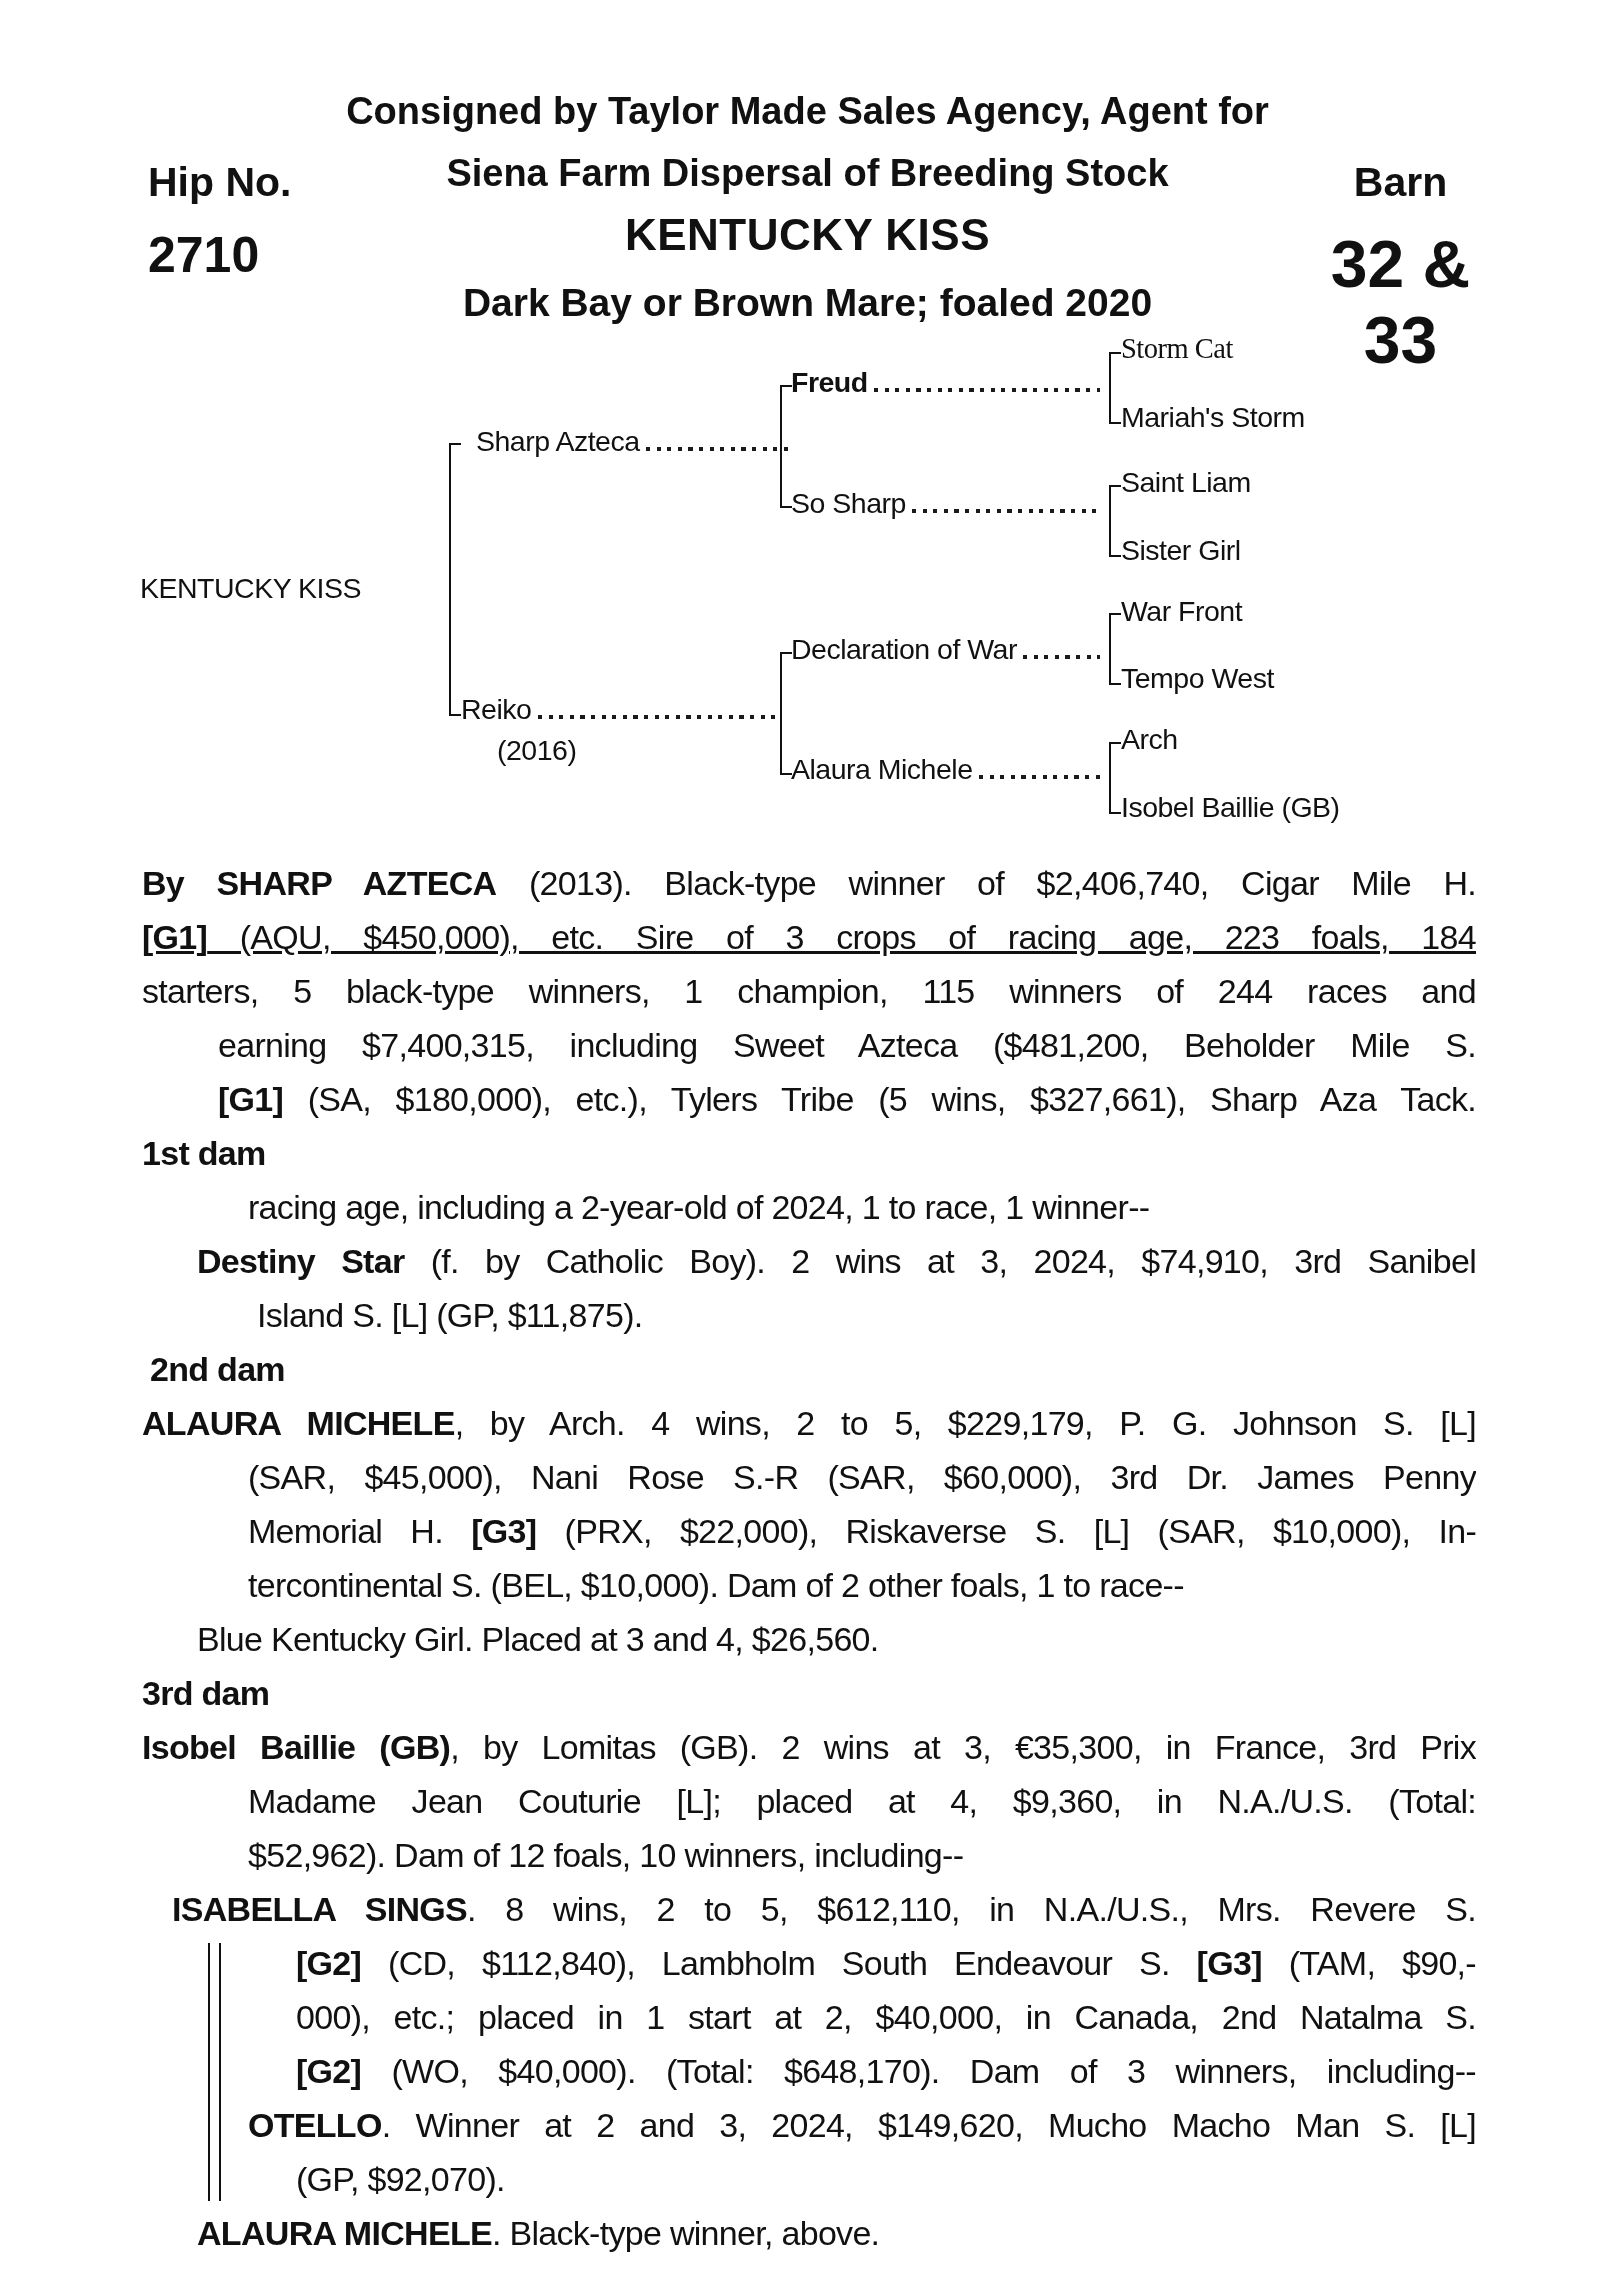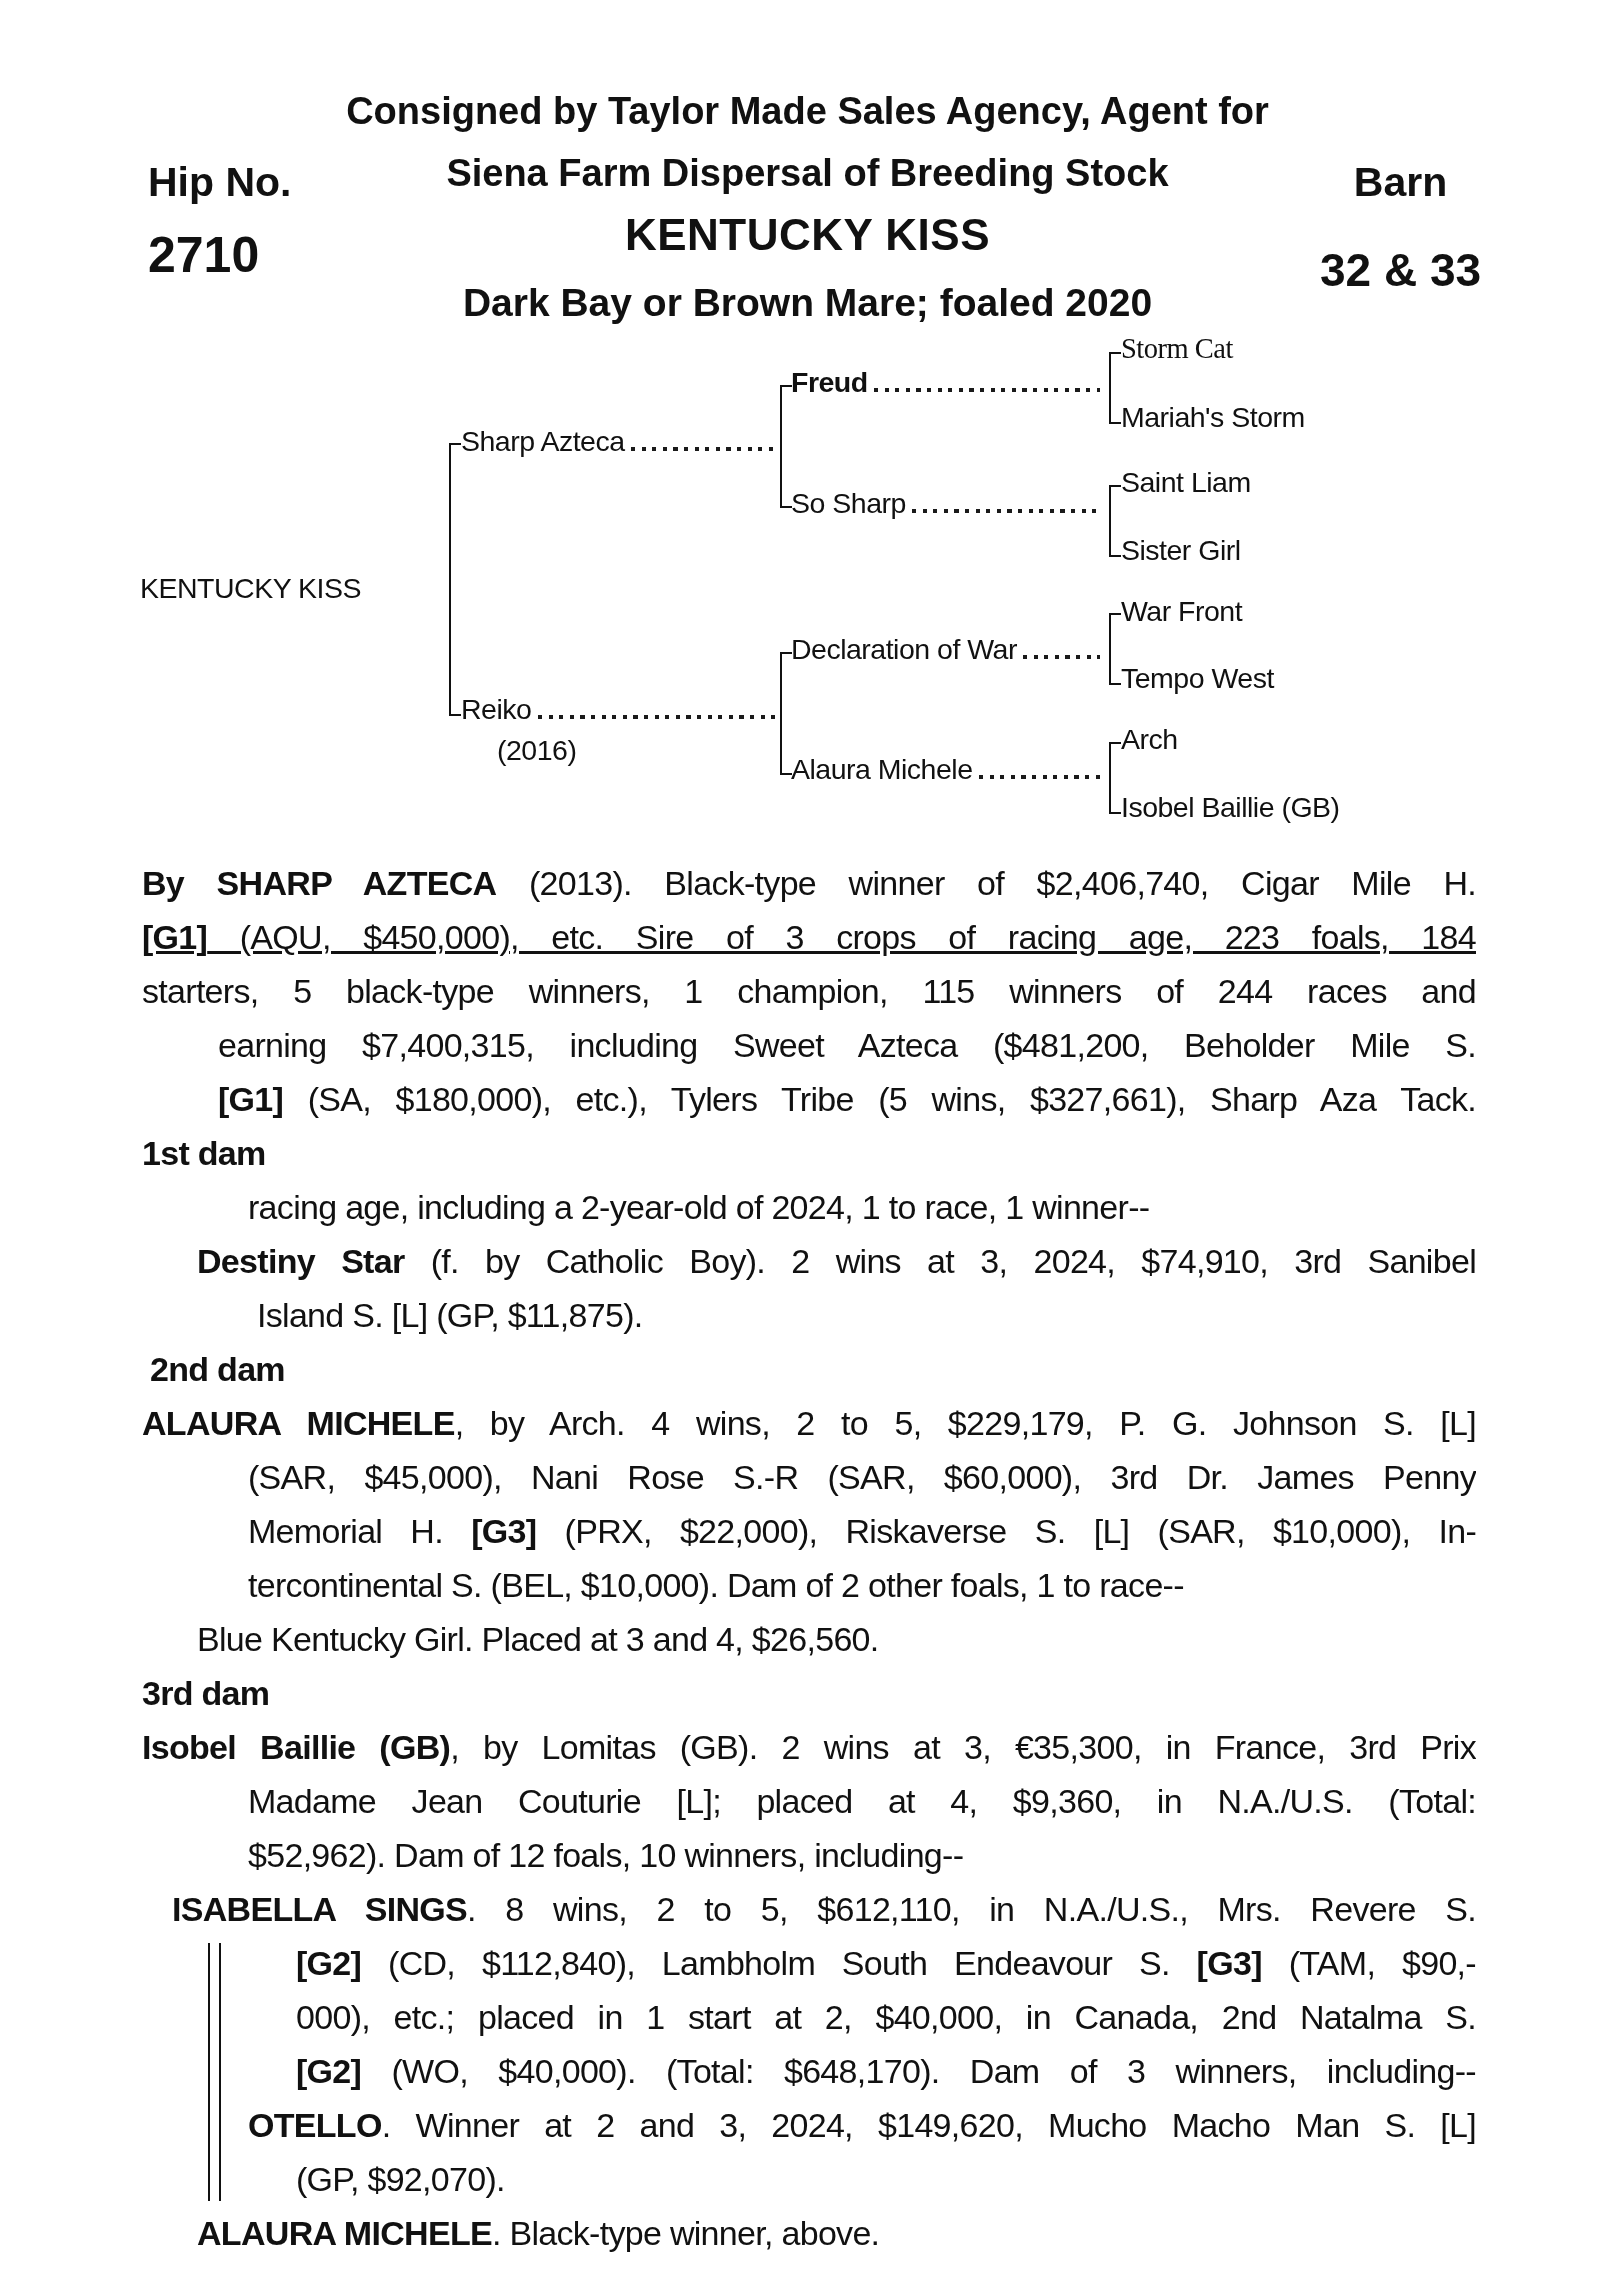--- a/index.html
+++ b/index.html
@@ -11,21 +11,21 @@
   
   .chead{left:321px;width:973px;text-align:center;font-weight:bold;white-space:nowrap;}
   #ch1{top:90px;font-size:38px;}
   #ch2{top:152px;font-size:38px;}
   #chname{top:210px;font-size:44px;letter-spacing:0.5px;}
   #chcolor{top:281px;font-size:39px;}
   #hiplabel{left:148px;top:159px;font-size:41px;font-weight:bold;}
   #hipnum{left:148px;top:226px;font-size:50px;font-weight:bold;}
   .barnblock{left:1304px;width:193px;text-align:center;font-weight:bold;}
   #barnlabel{top:159px;font-size:41px;}
-  #barnnum{top:243px;font-size:46px;}
+  #barnnum{top:226px;font-size:66px;}
   
   .prow{position:absolute;display:flex;align-items:flex-end;font-size:28.5px;
         letter-spacing:-0.5px;line-height:1.08;white-space:nowrap;}
   .ldr{flex:1;height:4.1px;margin:0 1.8px 5.5px 6.4px;
        background:repeating-linear-gradient(to right,#1a1a1a 0 4.1px,transparent 4.1px 10.6px);}
   .brk{position:absolute;width:10px;border-left:2.3px solid #111;
        border-top:2.3px solid #111;border-bottom:2.3px solid #111;}
   
   #bodycol{left:142px;top:856px;width:1334px;}
   .bl{height:54px;line-height:54px;font-size:34px;letter-spacing:-0.7px;
@@ -50,21 +50,21 @@
   <div class="abs" id="hipnum">2710</div>
   <div class="abs barnblock" id="barnlabel">Barn</div>
   <div class="abs barnblock" id="barnnum">32 &amp; 33</div>
 
   <div>
     <div class="prow" style="left:140px;top:573px;">
       <span>KENTUCKY KISS</span>
     </div>
 
     <div class="brk" style="left:449px;top:443px;height:269px;"></div>
-    <div class="prow" style="left:461px;top:426px;width:317px;">
+    <div class="prow" style="left:476px;top:426px;width:317px;">
       <span>Sharp Azteca</span>
         <span class="ldr"></span>
     </div>
     <div class="prow" style="left:461px;top:694px;width:317px;">
       <span>Reiko</span>
         <span class="ldr"></span>
     </div>
     <div class="prow" style="left:497px;top:735px;">
       <span>(2016)</span>
     </div>

